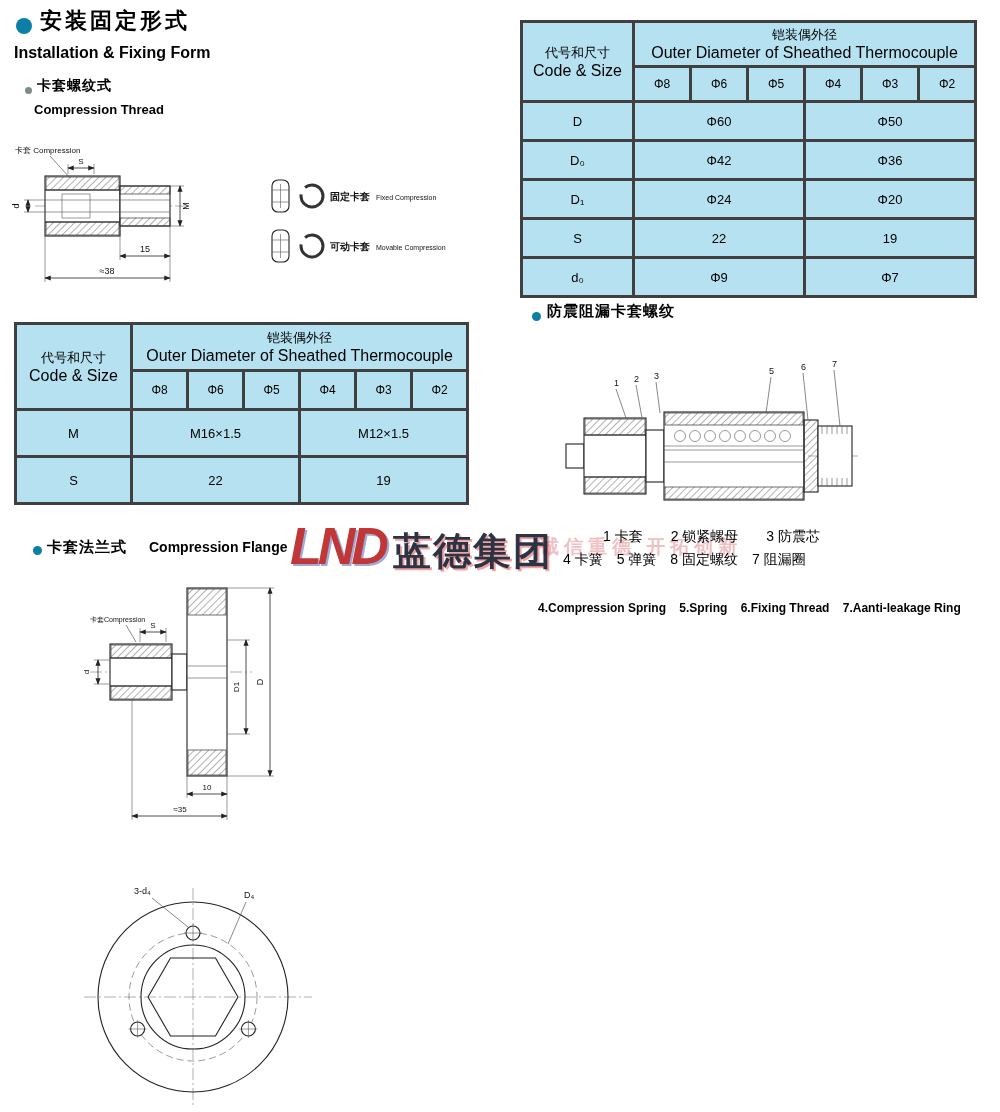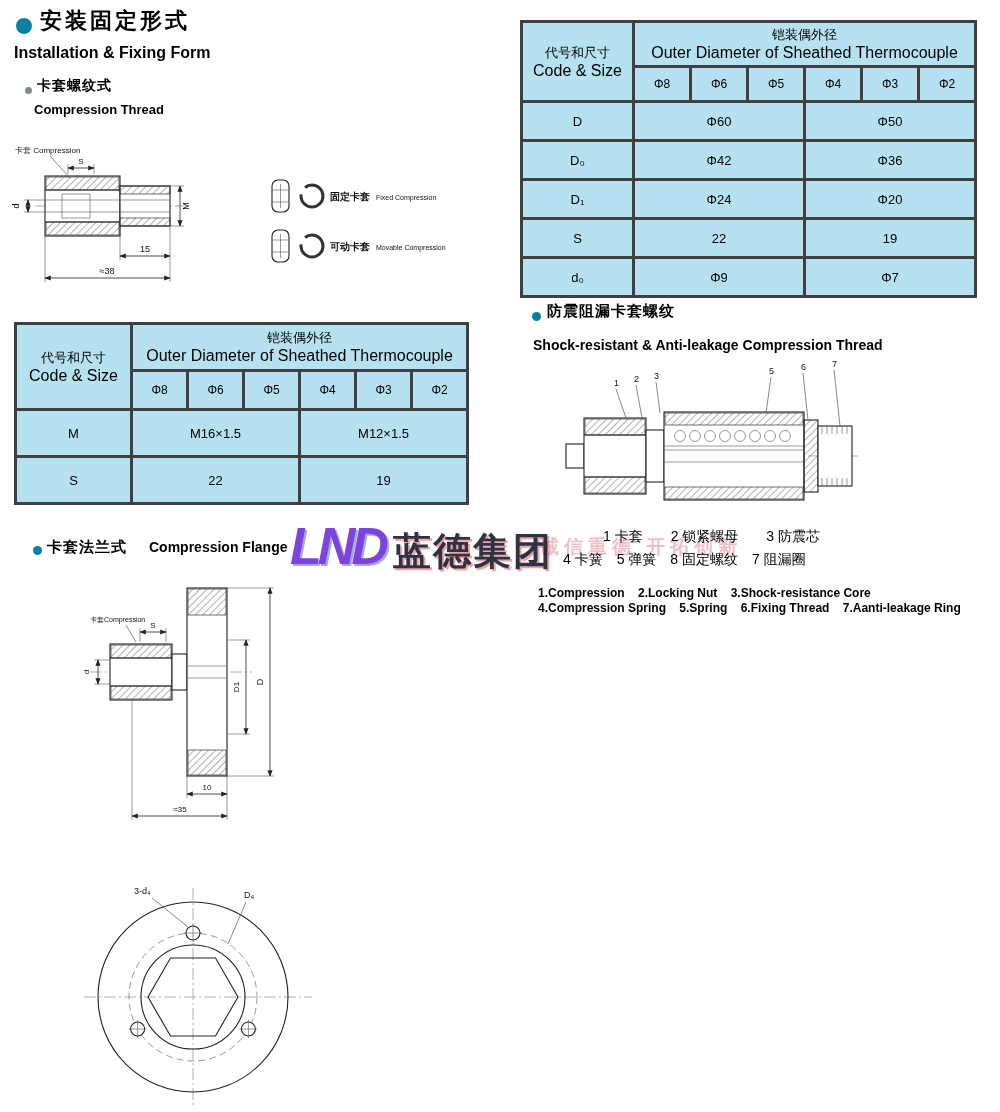--- a/index.html
+++ b/index.html
@@ -40,21 +40,21 @@
   
   .leg{position:absolute;z-index:2;white-space:pre;}
   .leg-cn1{left:563px;top:528px;font-size:14px;margin-left:40px;}
   .leg-cn2{left:563px;top:551px;font-size:14px;}
   .leg-en1{left:538px;top:586px;font-size:12px;font-weight:bold;}
   .leg-en2{left:538px;top:601px;font-size:12px;font-weight:bold;}
 
   
   .tagline{left:540px;top:534px;z-index:1;font-size:19px;letter-spacing:5px;color:rgba(214,104,114,0.42);font-weight:bold;}
   .logo{left:290px;top:520px;z-index:2;display:flex;align-items:flex-end;opacity:0.88;}
-  .logo-lnd{font-size:52px;line-height:1;font-weight:900;font-style:italic;color:#6d28d9;letter-spacing:-4px;text-shadow:2px 2px 0 rgba(52,80,176,0.55);}
+  .logo-lnd{font-size:52px;line-height:1;font-weight:900;font-style:italic;color:#b91c1c;letter-spacing:-4px;text-shadow:2px 2px 0 rgba(52,80,176,0.55);}
   .logo-cn{font-size:38px;line-height:1.05;font-weight:900;color:#0f172a;letter-spacing:2px;margin-left:8px;text-shadow:2px 2px 0 rgba(224,64,64,0.55);}
 
   
   svg{position:absolute;overflow:visible;}
   .ol{stroke:#222;stroke-width:1.1;}
   .thin{stroke:#555;stroke-width:0.6;}
   .hatch{stroke:#333;stroke-width:0.7;}
   .cl{stroke:#999;stroke-width:0.8;stroke-dasharray:12 3 2 3;}
   .dim{stroke:#222;stroke-width:0.8;}
   .ext{stroke:#555;stroke-width:0.6;}
@@ -243,21 +243,20 @@
       <tr class="dr">
         <td>S</td>
         <td colspan="3">22</td>
         <td colspan="3">19</td>
       </tr>
     </tbody>
   </table>
 
   <span class="abs bullet bullet-shock"></span>
   <div class="abs shock-cn">防震阻漏卡套螺纹</div>
-  <div class="abs shock-en">Shock-resistant &amp; Anti-leakage Compression Thread</div>
 
   <svg style="left:556px;top:356px;" width="310" height="170" viewBox="0 0 310 170">
     <defs>
       <pattern id="hC" width="5" height="5" patternUnits="userSpaceOnUse" patternTransform="rotate(45)">
         <line x1="0" y1="0" x2="0" y2="5" stroke="#666" stroke-width="1"></line>
       </pattern>
     </defs>
     <g>
       <line class="cl" x1="12" y1="100" x2="302" y2="100"></line>
       <rect class="ol" fill="#fff" x="10" y="88" width="18" height="24"></rect>
@@ -307,21 +306,20 @@
       <line class="lead" x1="215" y1="21" x2="210" y2="57"></line>
       <text class="callout" x="245" y="14">6</text>
       <line class="lead" x1="247" y1="17" x2="252" y2="64"></line>
       <text class="callout" x="276" y="11">7</text>
       <line class="lead" x1="278" y1="14" x2="284" y2="70"></line>
     </g>
   </svg>
 
   <div class="abs leg leg-cn1">1 卡套　　2 锁紧螺母　　3 防震芯</div>
   <div class="abs leg leg-cn2">4 卡簧　5 弹簧　8 固定螺纹　7 阻漏圈</div>
-  <div class="abs leg leg-en1">1.Compression&nbsp;&nbsp;&nbsp;&nbsp;2.Locking Nut&nbsp;&nbsp;&nbsp;&nbsp;3.Shock-resistance Core</div>
   <div class="abs leg leg-en2">4.Compression Spring&nbsp;&nbsp;&nbsp;&nbsp;5.Spring&nbsp;&nbsp;&nbsp;&nbsp;6.Fixing Thread&nbsp;&nbsp;&nbsp;&nbsp;7.Aanti-leakage Ring</div>
 
   <div class="abs tagline">诚信重德 开拓创新</div>
   <div class="abs logo">
     <span class="logo-lnd">LND</span>
     <span class="logo-cn">蓝德集团</span>
   </div>
 
   <span class="abs bullet bullet-flange"></span>
   <div class="abs flange-cn">卡套法兰式</div>

